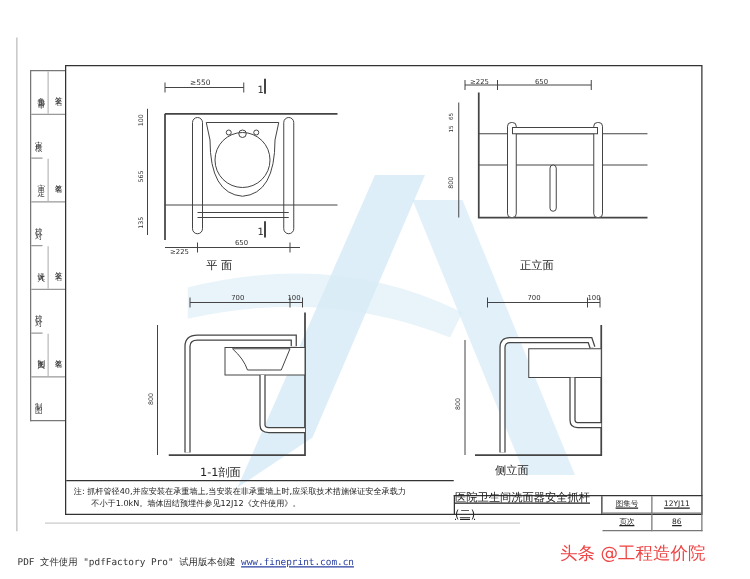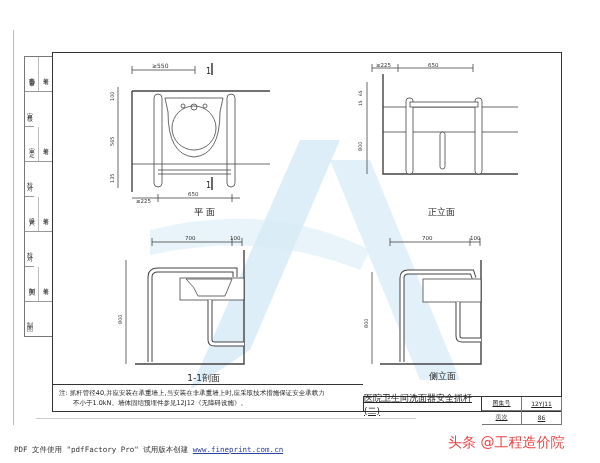--- a/index.html
+++ b/index.html
@@ -7,21 +7,21 @@
   .abs{position:absolute;}
   .left-line{left:13px;top:30px;width:1px;height:395px;background:#bbb;}
   .frame{left:52px;top:52px;width:510px;height:360px;border:1.5px solid #333;border-left:1.5px solid #333;box-sizing:border-box;}
   .sig{left:24px;top:56px;width:28px;border:1px solid #777;border-right:none;box-sizing:border-box;}
   .sig-cell{height:34px;border-bottom:1px solid #999;display:flex;align-items:center;justify-content:center;font-size:6px;writing-mode:vertical-rl;color:#333;letter-spacing:1px;}
   .sig-cell:last-child{border-bottom:none;}
   .sig-cell.split{display:flex;flex-direction:row;writing-mode:horizontal-tb;padding:0;}
   .sig-cell.split span{flex:1;writing-mode:vertical-rl;display:flex;align-items:center;justify-content:center;height:100%;font-size:6px;}
   .sig-cell.split span:first-child{border-right:1px solid #bbb;}
   svg text{font-family:"DejaVu Sans",sans-serif;}
-  .caption{font-size:9px;color:#222;text-align:right;}
+  .caption{font-size:9px;color:#222;text-align:left;}
   .note{left:53px;top:384px;width:310px;height:27px;border-top:1px solid #333;font-size:6.5px;line-height:10px;padding:3px 6px;box-sizing:border-box;color:#222;}
   .titleblock{left:363px;top:396px;width:199px;height:16px;border-top:1px solid #333;border-left:1px solid #333;display:flex;box-sizing:border-box;text-decoration:underline;}
   .tb-title{flex:1;display:flex;align-items:center;justify-content:center;font-size:9px;border-right:1px solid #333;}
   .tb-grid{width:80px;display:grid;grid-template-columns:40px 40px;grid-template-rows:14px 14px;}
   .tb-grid div{font-size:6px;display:flex;align-items:center;justify-content:center;border-bottom:1px solid #777;border-right:1px solid #777;}
   .footer{left:14px;top:445px;font-size:7.5px;color:#333;font-family:"DejaVu Sans Mono",monospace;}
   .footer a{color:#2a3fa0;text-decoration:underline;margin-top:24px;}
   .watermark{left:448px;top:434px;font-size:14px;color:#ef4444;}
 </style>
 </head>
@@ -104,21 +104,21 @@
   <text x="18" y="30" font-size="4.5" fill="#333" stroke="none" transform="rotate(-90 22 30)">65</text>
   <text x="18" y="40" font-size="4.5" fill="#333" stroke="none" transform="rotate(-90 22 40)">15</text>
   <text x="18" y="85" font-size="5" fill="#333" stroke="none" transform="rotate(-90 22 85)">800</text>
   <line x1="43" y1="45" x2="178" y2="45"></line>
   <line x1="43" y1="70" x2="178" y2="70"></line>
   <rect x="66" y="36" width="7" height="76" rx="3" fill="#fff"></rect>
   <rect x="135" y="36" width="7" height="76" rx="3" fill="#fff"></rect>
   <rect x="70" y="40" width="68" height="5" fill="#fff"></rect>
   <rect x="100" y="70" width="5" height="37" rx="2.5" fill="#fff"></rect>
 </svg>
-<div class="abs caption" style="left:405px;top:206px;width:50px;">正立面</div>
+<div class="abs caption" style="left:416px;top:206px;width:50px;">正立面</div>
 
 <svg class="abs" style="left:110px;top:232px;" width="160" height="135" stroke="#444" fill="none" stroke-width="0.8">
   <line x1="42" y1="10" x2="132" y2="10"></line>
   <line x1="42" y1="6" x2="42" y2="14"></line>
     <line x1="122" y1="6" x2="122" y2="14"></line>
     <line x1="132" y1="6" x2="132" y2="14"></line>
   <text x="75" y="8" font-size="5.5" fill="#333" stroke="none">700</text>
   <text x="120" y="8" font-size="5.5" fill="#333" stroke="none">100</text>
   <path d="M134 18 L134 132 L25 132" stroke-width="1.4"></path>
   <line x1="16" y1="28" x2="16" y2="132"></line>
@@ -145,21 +145,21 @@
   <path d="M52 130 L52 46 Q52 40 58 40 L122 40 L124 46" stroke-width="5"></path>
   <path d="M52 130 L52 46 Q52 40 58 40 L122 40 L124 46" stroke-width="3" stroke="#fff"></path>
   <rect x="73" y="47" width="58" height="23" fill="#fff"></rect>
   <path d="M108 70 L108 104 Q108 108 112 108 L131 108" stroke-width="5"></path>
   <path d="M108 70 L108 104 Q108 108 112 108 L131 108" stroke-width="3" stroke="#fff"></path>
 </svg>
 <div class="abs caption" style="left:396px;top:370px;width:60px;">侧立面</div>
 
 <div class="abs note">
   <div>注: 抓杆管径40,并应安装在承重墙上,当安装在非承重墙上时,应采取技术措施保证安全承载力</div>
-  <div style="padding-left:14px">不小于1.0kN。墙体固结预埋件参见12J12《无障碍设施》。</div>
+  <div style="padding-left:14px">不小于1.0kN。墙体固结预埋件参见12J12《文件使用》。</div>
 </div>
 
 <div class="abs titleblock">
   <div class="tb-title">医院卫生间洗面器安全抓杆(二)</div>
   <div class="tb-grid">
     <div>图集号</div>
     <div>12YJ11</div>
     <div>页次</div>
     <div>86</div>
   </div>

